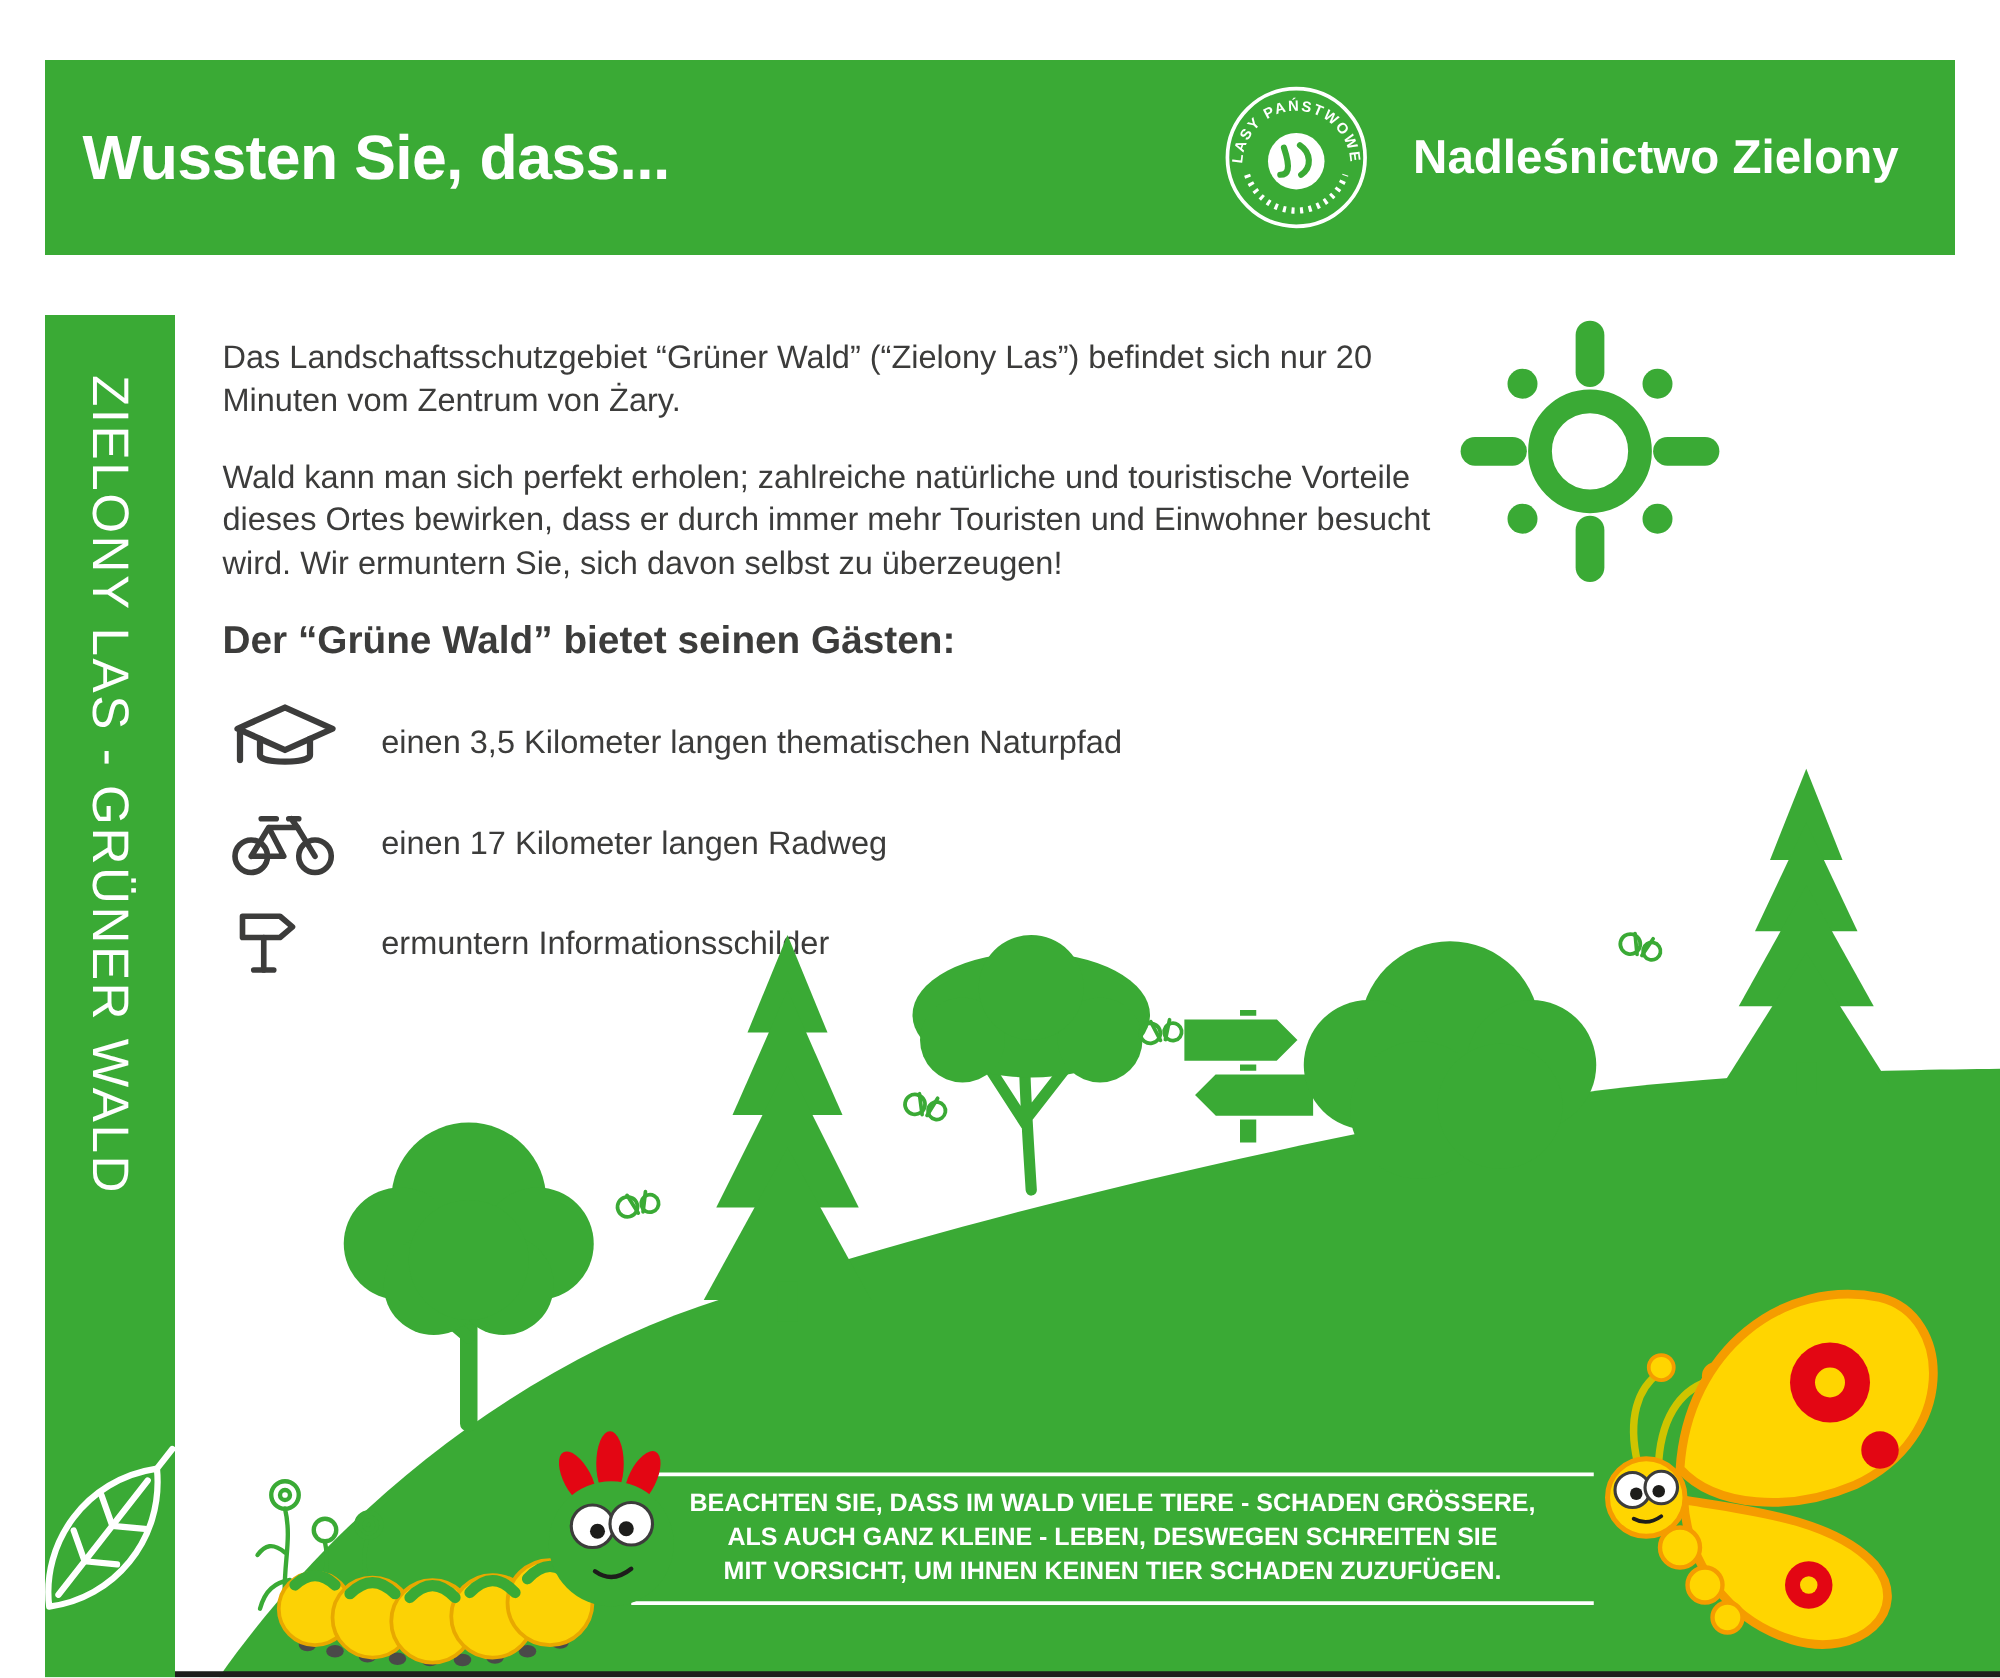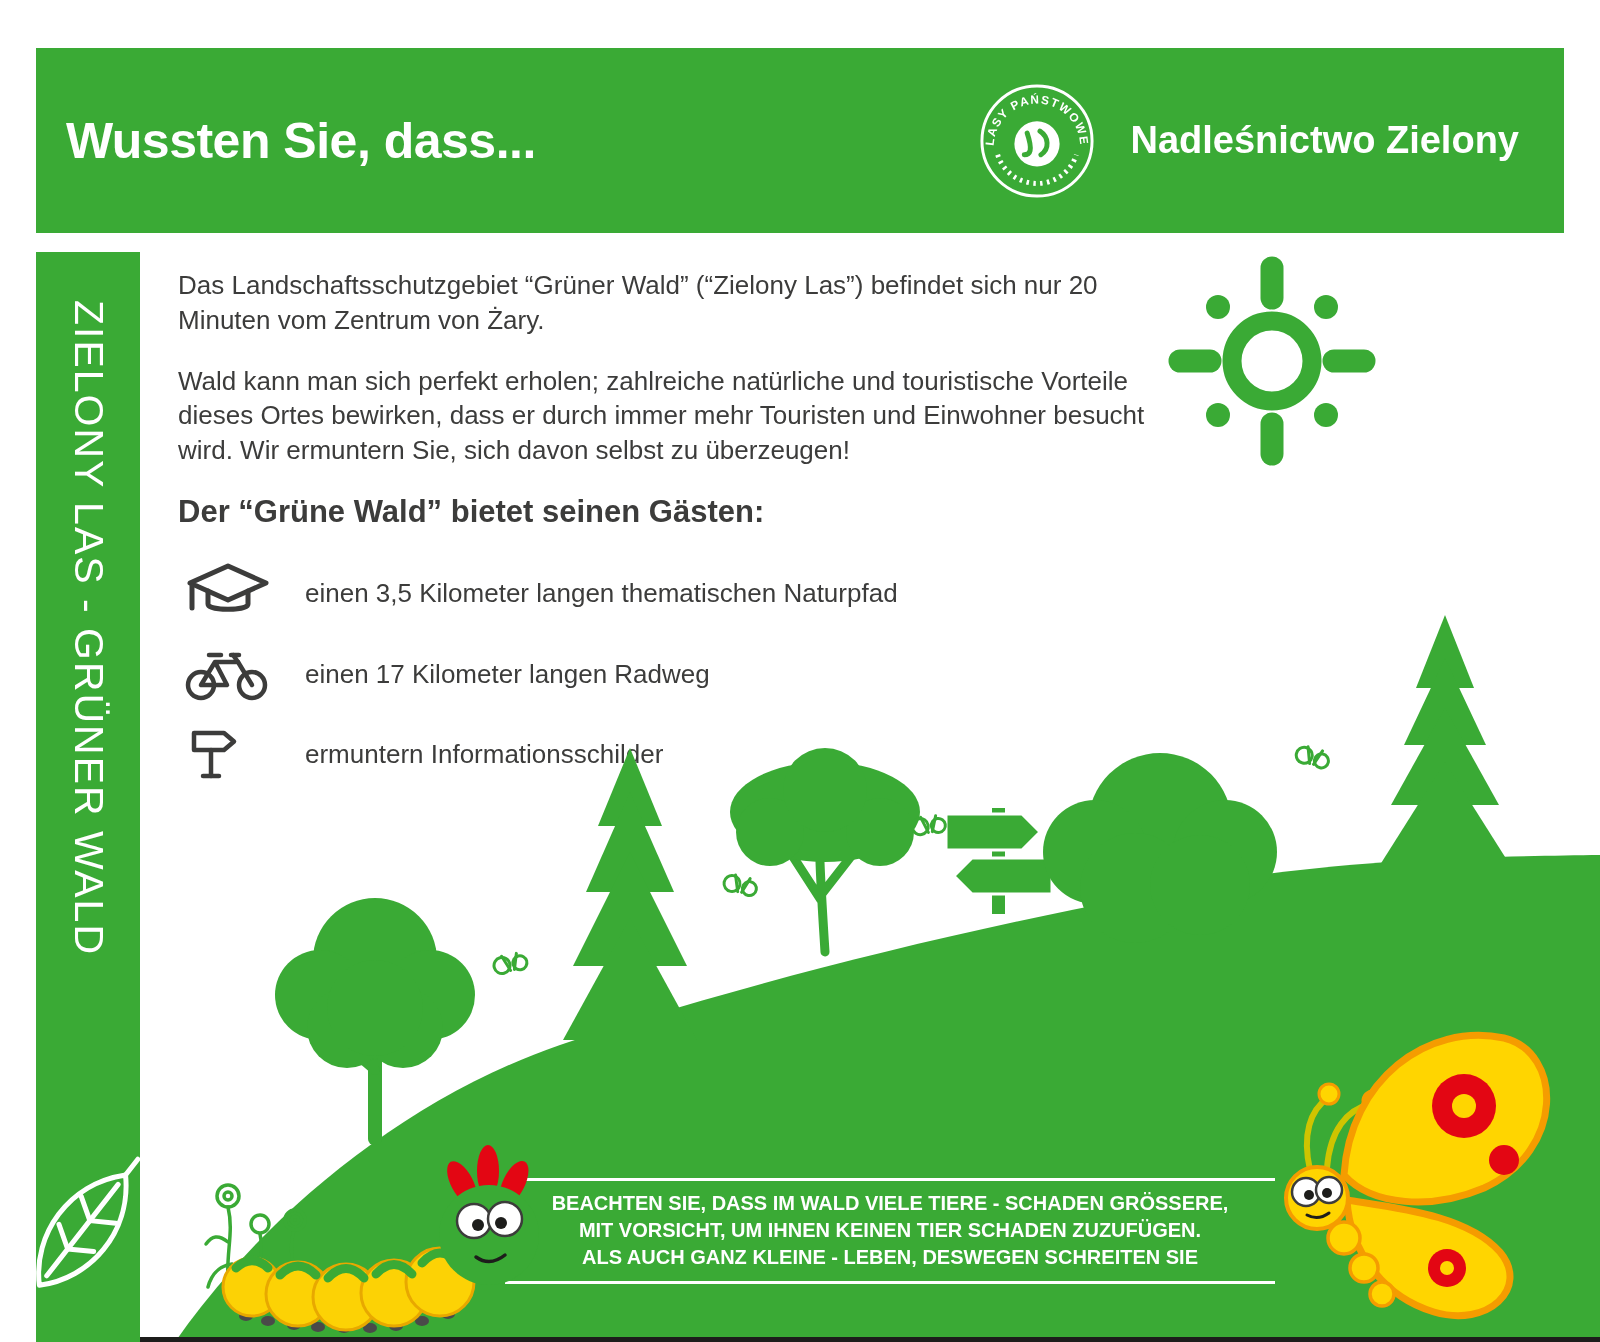--- a/index.html
+++ b/index.html
@@ -5,21 +5,21 @@
   :root{
     --brand-green:#3aaa35;
     --text-dark:#3c3c3b;
     --white:#ffffff;
   }
   *{margin:0;padding:0;box-sizing:border-box;}
   body{font-family:"Liberation Sans", sans-serif;background:#fff;}
   .page{position:relative;width:1600px;height:1342px;background:#fff;overflow:hidden;}
 
   
-  .header{position:absolute;left:36px;top:48px;width:1528px;height:185px;background:var(--brand-green);display:flex;align-items:center;}
+  .header{position:absolute;left:36px;top:48px;width:1528px;height:156px;background:var(--brand-green);display:flex;align-items:center;}
   .title{color:#fff;font-size:50px;font-weight:700;letter-spacing:-0.5px;margin-left:30px;}
   .brandwrap{position:absolute;right:45px;top:0;height:100%;display:flex;align-items:center;gap:34px;}
   .brand{color:#fff;font-size:38px;font-weight:700;white-space:nowrap;}
 
   
   .sidebar{position:absolute;left:36px;top:252px;width:104px;height:1090px;background:var(--brand-green);}
   .vlabel{position:absolute;top:48px;left:50%;transform:translateX(-50%);writing-mode:vertical-rl;color:#fff;font-size:41px;letter-spacing:2px;white-space:nowrap;}
   .leaf{position:absolute;bottom:34px;left:50%;transform:translateX(-50%) rotate(218deg);}
 
   
@@ -204,22 +204,22 @@
       <use href="#bdoodle" transform="translate(600,290) rotate(10)"></use>
       <use href="#bdoodle" transform="translate(790,230) rotate(-10)"></use>
       <use href="#bdoodle" transform="translate(1172,162) rotate(12)"></use>
     </g>
   </svg>
 
   <div class="notice">
     <div class="rule"></div>
     <div class="lines">
       <div>BEACHTEN SIE, DASS IM WALD VIELE TIERE - SCHADEN GRÖSSERE,</div>
+      <div>ALS AUCH GANZ KLEINE - LEBEN, DESWEGEN SCHREITEN SIE</div>
       <div>MIT VORSICHT, UM IHNEN KEINEN TIER SCHADEN ZUZUFÜGEN.</div>
-      <div>ALS AUCH GANZ KLEINE - LEBEN, DESWEGEN SCHREITEN SIE</div>
     </div>
     <div class="rule"></div>
   </div>
 
   <svg class="plants" width="130" height="170" viewBox="0 0 130 170">
     <g fill="none" stroke="#3aaa35" stroke-width="3.5" stroke-linecap="round">
       <path d="M30,160 C28,130 36,110 30,85"></path>
       <circle cx="30" cy="74" r="11"></circle>
       <circle cx="30" cy="74" r="4"></circle>
       <path d="M30,120 C20,112 14,114 8,122"></path>

